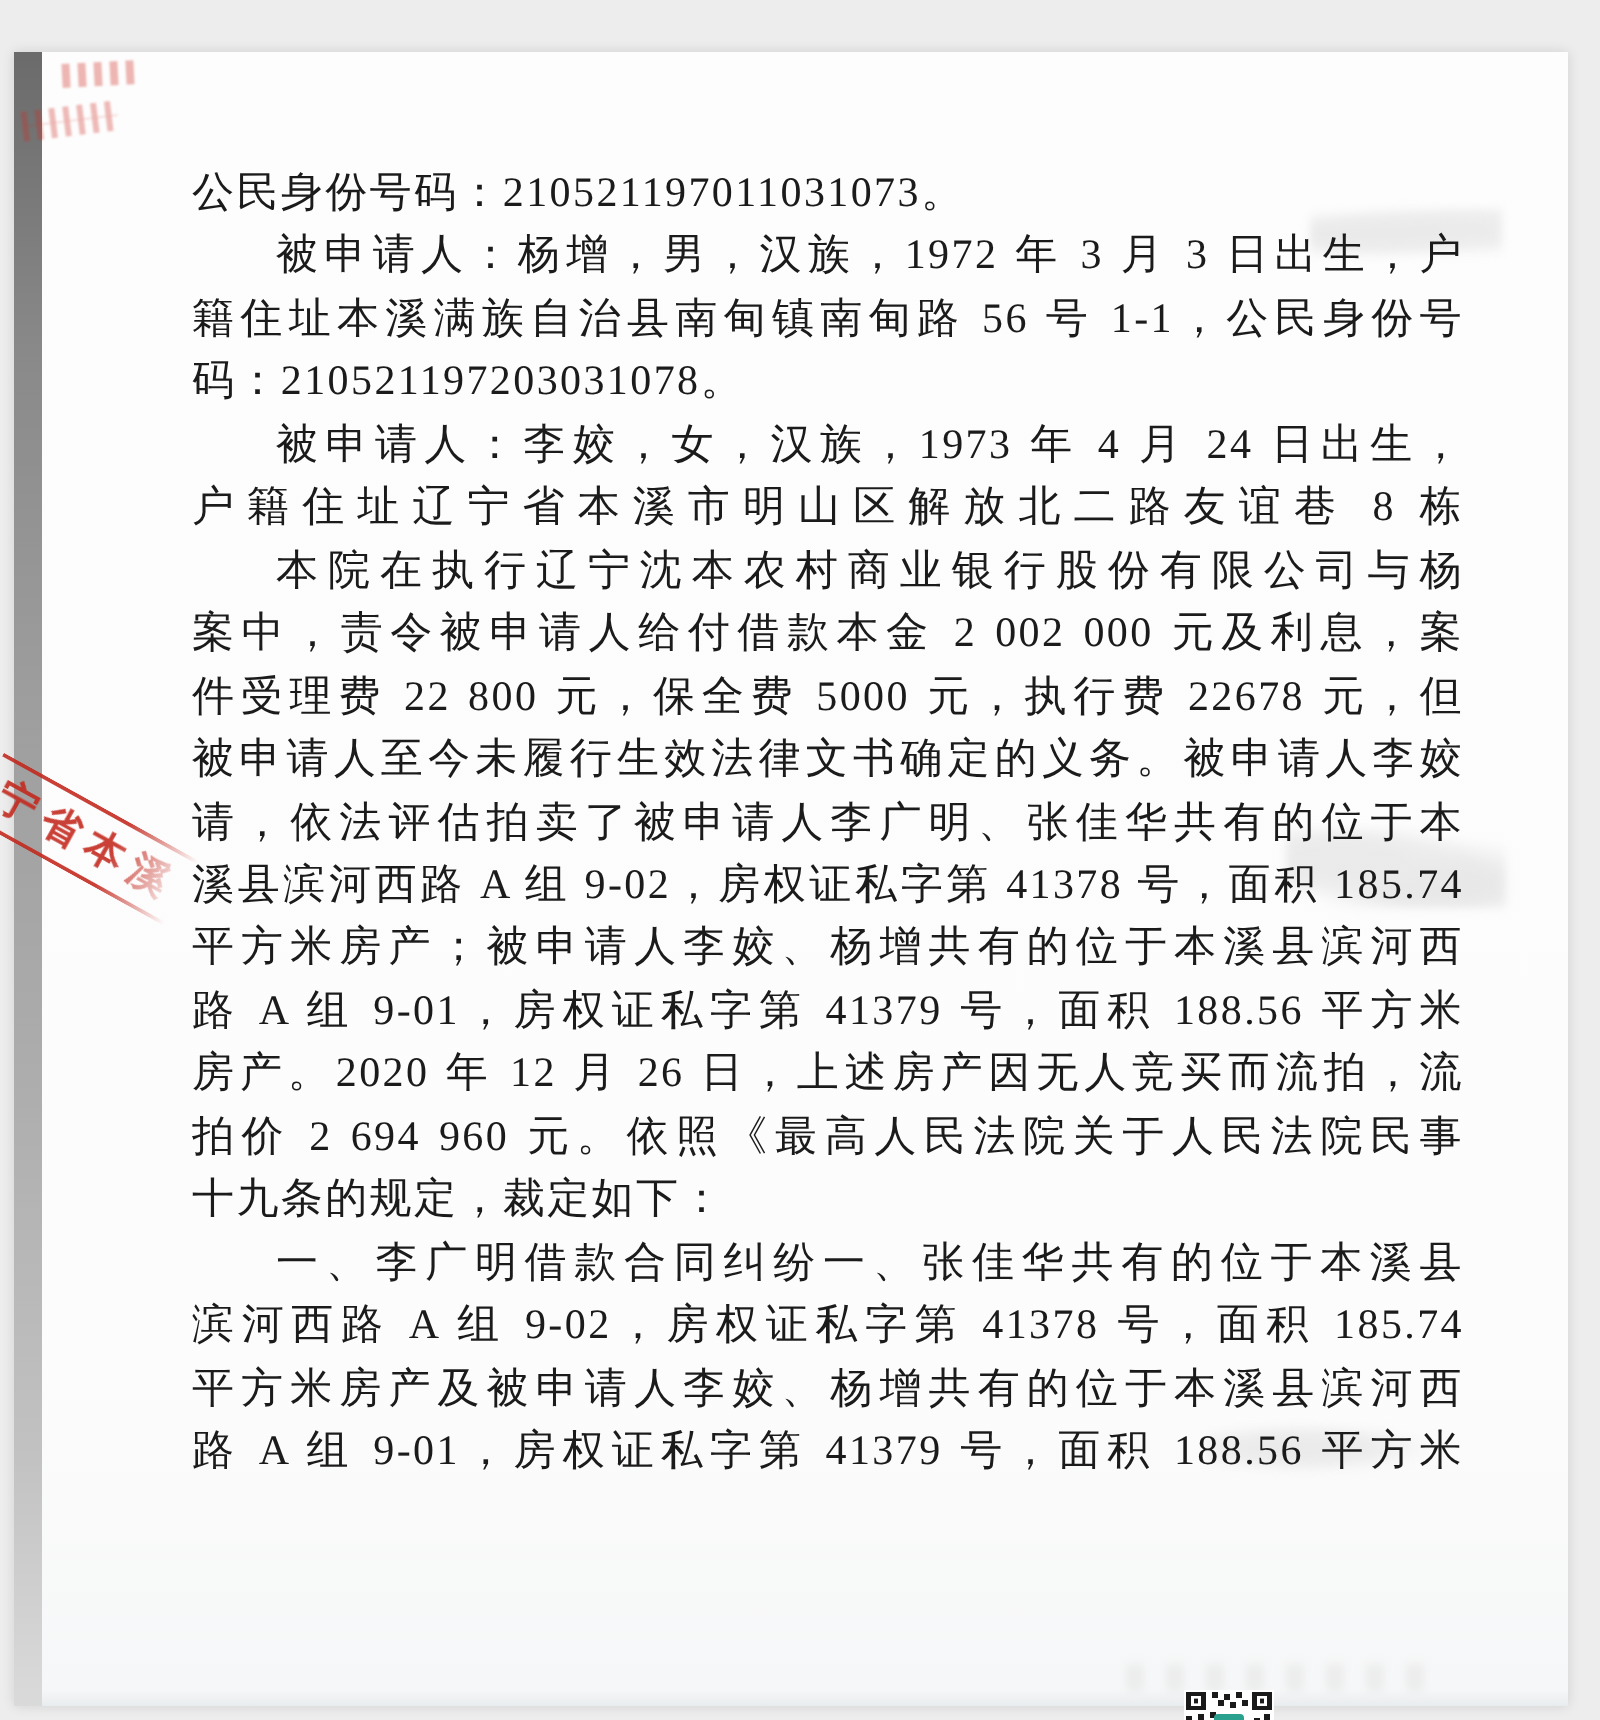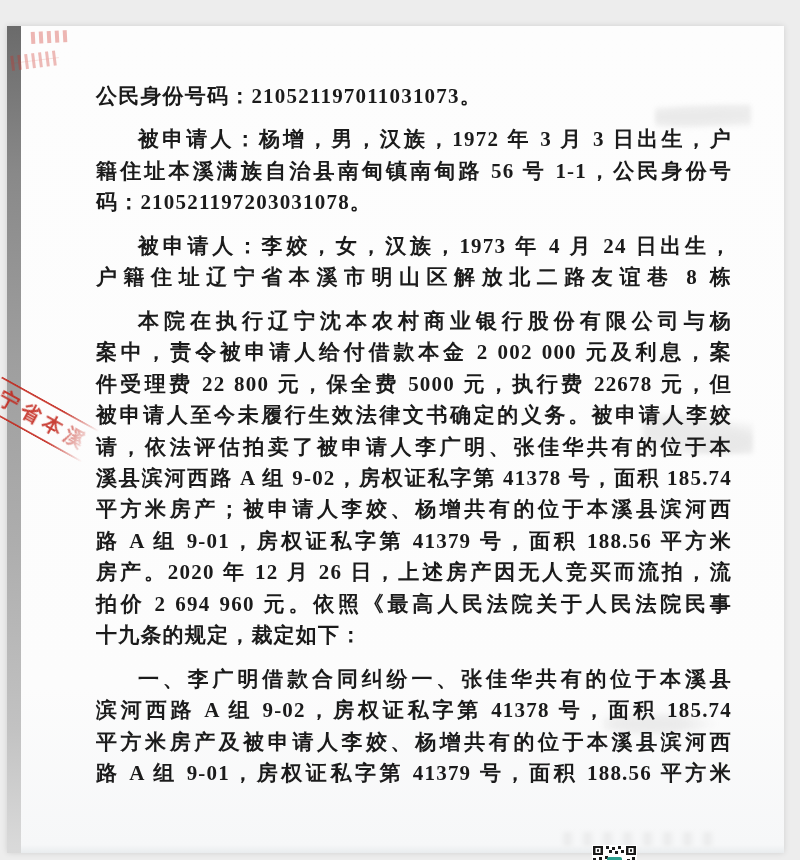--- a/index.html
+++ b/index.html
@@ -16,23 +16,23 @@
   .scan-edge {
     position:absolute; left:0; top:0; width:14px; height:100%;
     background:linear-gradient(180deg,#5e5e5e 0%,#7f7f7f 18%,#969696 40%,#a6a6a6 62%,#bdbdbd 85%,#d8d8d8 100%);
     opacity:.92;
   }
   .text-block {
     position:absolute; left:89px; top:55px; width:636px;
     font-size:21px; line-height:31.45px; color:#1b1b1b;
     letter-spacing:1.2px; text-justify:inter-character;
   }
-  .line { text-align:left;font-weight:bold; }
+  .line { text-align:left; }
   .line.full { text-align:justify; text-align-last:justify; }
-  .line.indent { text-indent:42px;margin-top:12px; }
+  .line.indent { text-indent:42px; }
   
   .side-stamp {
     position:absolute; left:-14px; top:348px;
     transform:rotate(29deg); transform-origin:0 50%;
     color:#c3271c; font-size:20px; letter-spacing:5px;
     padding:3px 8px; white-space:nowrap;
     border-top:2.5px solid #c3271c; border-bottom:2.5px solid #c3271c;
     opacity:.88; font-weight:bold;
     -webkit-mask-image:linear-gradient(90deg,#000 62%,transparent 96%);
             mask-image:linear-gradient(90deg,#000 62%,transparent 96%);

